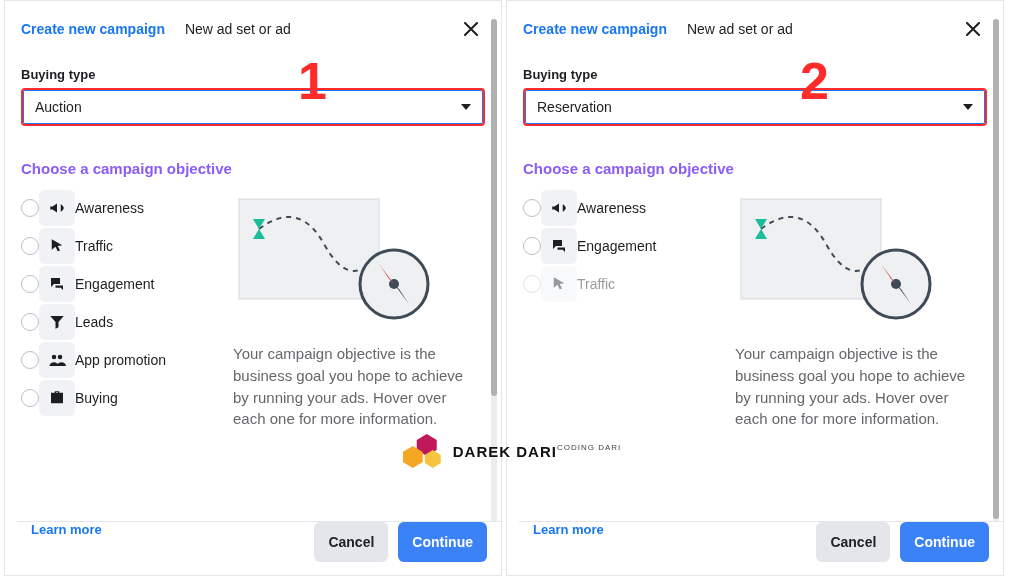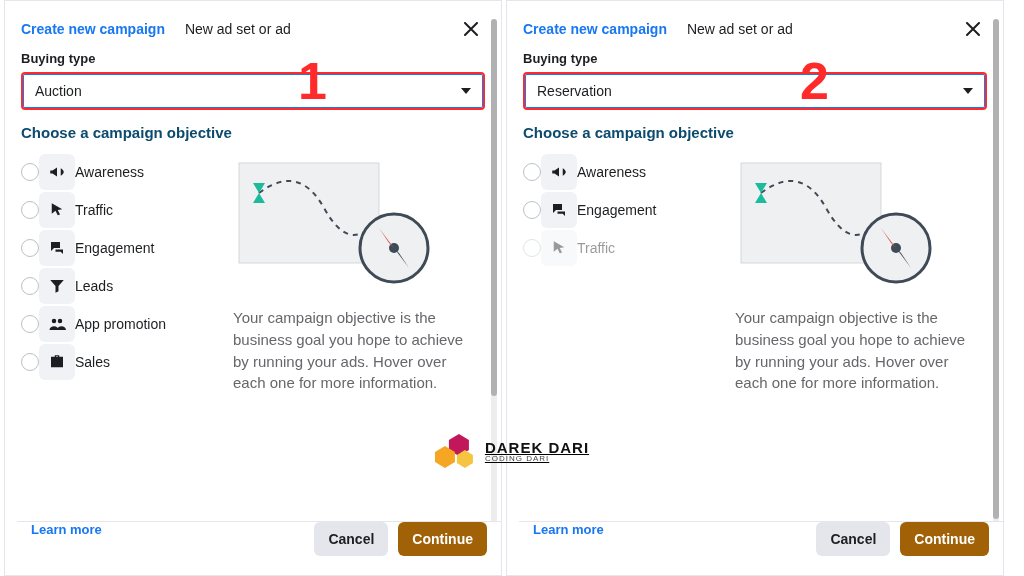--- a/index.html
+++ b/index.html
@@ -8,44 +8,44 @@
   .panel { position:relative; width:498px; height:576px; background:#fff; border:1px solid #e4e6eb; margin-left:4px; }
   .panel + .panel { margin-left:4px; }
   .scroll-track { position:absolute; right:4px; top:18px; bottom:18px; width:6px; background:rgba(0,0,0,0.07); border-radius:3px; }
   .scroll-thumb { position:absolute; width:6px; background:rgba(0,0,0,0.25); border-radius:3px; }
   .inner { padding:14px 16px 0 16px; }
   .tabs { display:flex; align-items:center; gap:20px; position:relative; }
   .tab-primary { color:#1877f2; font-weight:600; font-size:14px; cursor:pointer; }
   .tab-secondary { color:#1c1e21; font-weight:400; font-size:14px; cursor:pointer; }
   .close-x { margin-left:auto; width:28px; height:28px; display:flex; align-items:center; justify-content:center; cursor:pointer; }
   .close-x svg { width:14px; height:14px; }
-  .section-label { font-size:13px; font-weight:700; color:#1c1e21; margin-top:8px; }
+  .section-label { font-size:13px; font-weight:700; color:#1c1e21; margin-top:24px; }
   .select-box { margin-top:6px; height:38px; border:2px solid #ff2a2a; border-radius:4px; display:flex; align-items:center; padding:0 12px; box-shadow: inset 0 0 0 1px #1877f2; cursor:pointer; background:#fff;gap:48px; }
   .select-value { font-size:14px; color:#1c1e21; flex:1; }
   .caret { width:0; height:0; border-left:5px solid transparent; border-right:5px solid transparent; border-top:6px solid #1c1e21; }
-  .subheader { font-size:15px; font-weight:700; color:#0c4a6e; margin-top:14px; }
+  .subheader { font-size:15px; font-weight:700; color:#8b5cf6; margin-top:34px; }
   .content-row { display:flex; margin-top:12px; }
   .options-col { width:200px; }
   .side-col { flex:1; padding-left:8px; }
   .opt { display:flex; align-items:center; gap:0; height:38px; cursor:pointer; }
   .opt.disabled { opacity:0.45; cursor:default; }
   .radio { width:18px; height:18px; border:1.5px solid #bcc0c4; border-radius:50%; flex:0 0 18px; }
   .icon-tile { width:36px; height:36px; background:#f0f2f5; border-radius:6px; display:flex; align-items:center; justify-content:center; }
   .icon-tile svg { width:18px; height:18px; }
   .opt-label { font-size:14px; color:#1c1e21; }
   .side-illus { width:210px; height:140px; margin:0 auto 10px auto; }
   .side-text { font-size:15px; color:#65676b; line-height:1.45; text-align:left; padding:0 4px; }
   .footer { position:absolute; left:12px; right:0; bottom:0; height:54px; border-top:1px solid #e4e6eb; display:flex; align-items:flex-start; padding:0 14px; background:#fff; }
   .learn { color:#1877f2; font-size:13px; font-weight:600; }
-  .btn { height:34px; padding:0 14px; border-radius:6px; font-size:14px; font-weight:600; display:flex; align-items:center; justify-content:center; cursor:pointer; }
+  .btn { height:40px; padding:0 14px; border-radius:6px; font-size:14px; font-weight:600; display:flex; align-items:center; justify-content:center; cursor:pointer; }
   .btn-cancel { background:#e4e6eb; color:#1c1e21; margin-left:auto; }
-  .btn-continue { background:#a16207; color:#fff; margin-left:10px; }
+  .btn-continue { background:#3b82f6; color:#fff; margin-left:10px; }
   .marker { position:absolute; color:#ff2a2a; font-weight:800; font-size:52px; font-family:Arial, sans-serif; }
   .brand { position:absolute; bottom:108px; left:50%; transform:translateX(-50%); display:flex; align-items:center; gap:6px; }
-  .brand-text { display:flex; flex-direction:column; line-height:1;text-decoration:underline; }
+  .brand-text { display:flex; flex-direction:row; line-height:1; }
   .brand-title { font-weight:800; letter-spacing:1px; font-size:15px; color:#111; }
   .brand-sub { font-size:8px; letter-spacing:1px; color:#444; }
 </style>
 </head>
 <body>
 
 <div class="stage">
 
   <div class="panel">
     <div class="scroll-track">
@@ -119,21 +119,21 @@
               </span>
             <span class="opt-label">App promotion</span>
           </div>
           <div class="opt">
             <span class="radio"></span>
             <span class="icon-tile">
                 <svg viewBox="0 0 24 24" fill="#1c1e21">
                   <path d="M9 5V3h6v2h5v14H4V5h5zm2 0h2V4h-2v1z"></path>
                 </svg>
               </span>
-            <span class="opt-label">Sales</span>
+            <span class="opt-label">Buying</span>
           </div>
         </div>
         <div class="side-col">
           <svg class="side-illus" viewBox="0 0 210 140">
             <rect x="10" y="10" width="140" height="100" fill="#eef0f2" stroke="#d4d7dc"></rect>
             <path d="M30 40 Q70 10 95 55 Q120 100 145 70" fill="none" stroke="#3f4a57" stroke-width="2" stroke-dasharray="5,5"></path>
             <polygon points="30,40 24,30 36,30" fill="#1abc9c"></polygon>
             <polygon points="30,40 24,50 36,50" fill="#1abc9c"></polygon>
             <circle cx="165" cy="95" r="34" fill="#eef0f2" stroke="#3f4a57" stroke-width="3"></circle>
             <circle cx="165" cy="95" r="5" fill="#3f4a57"></circle>

